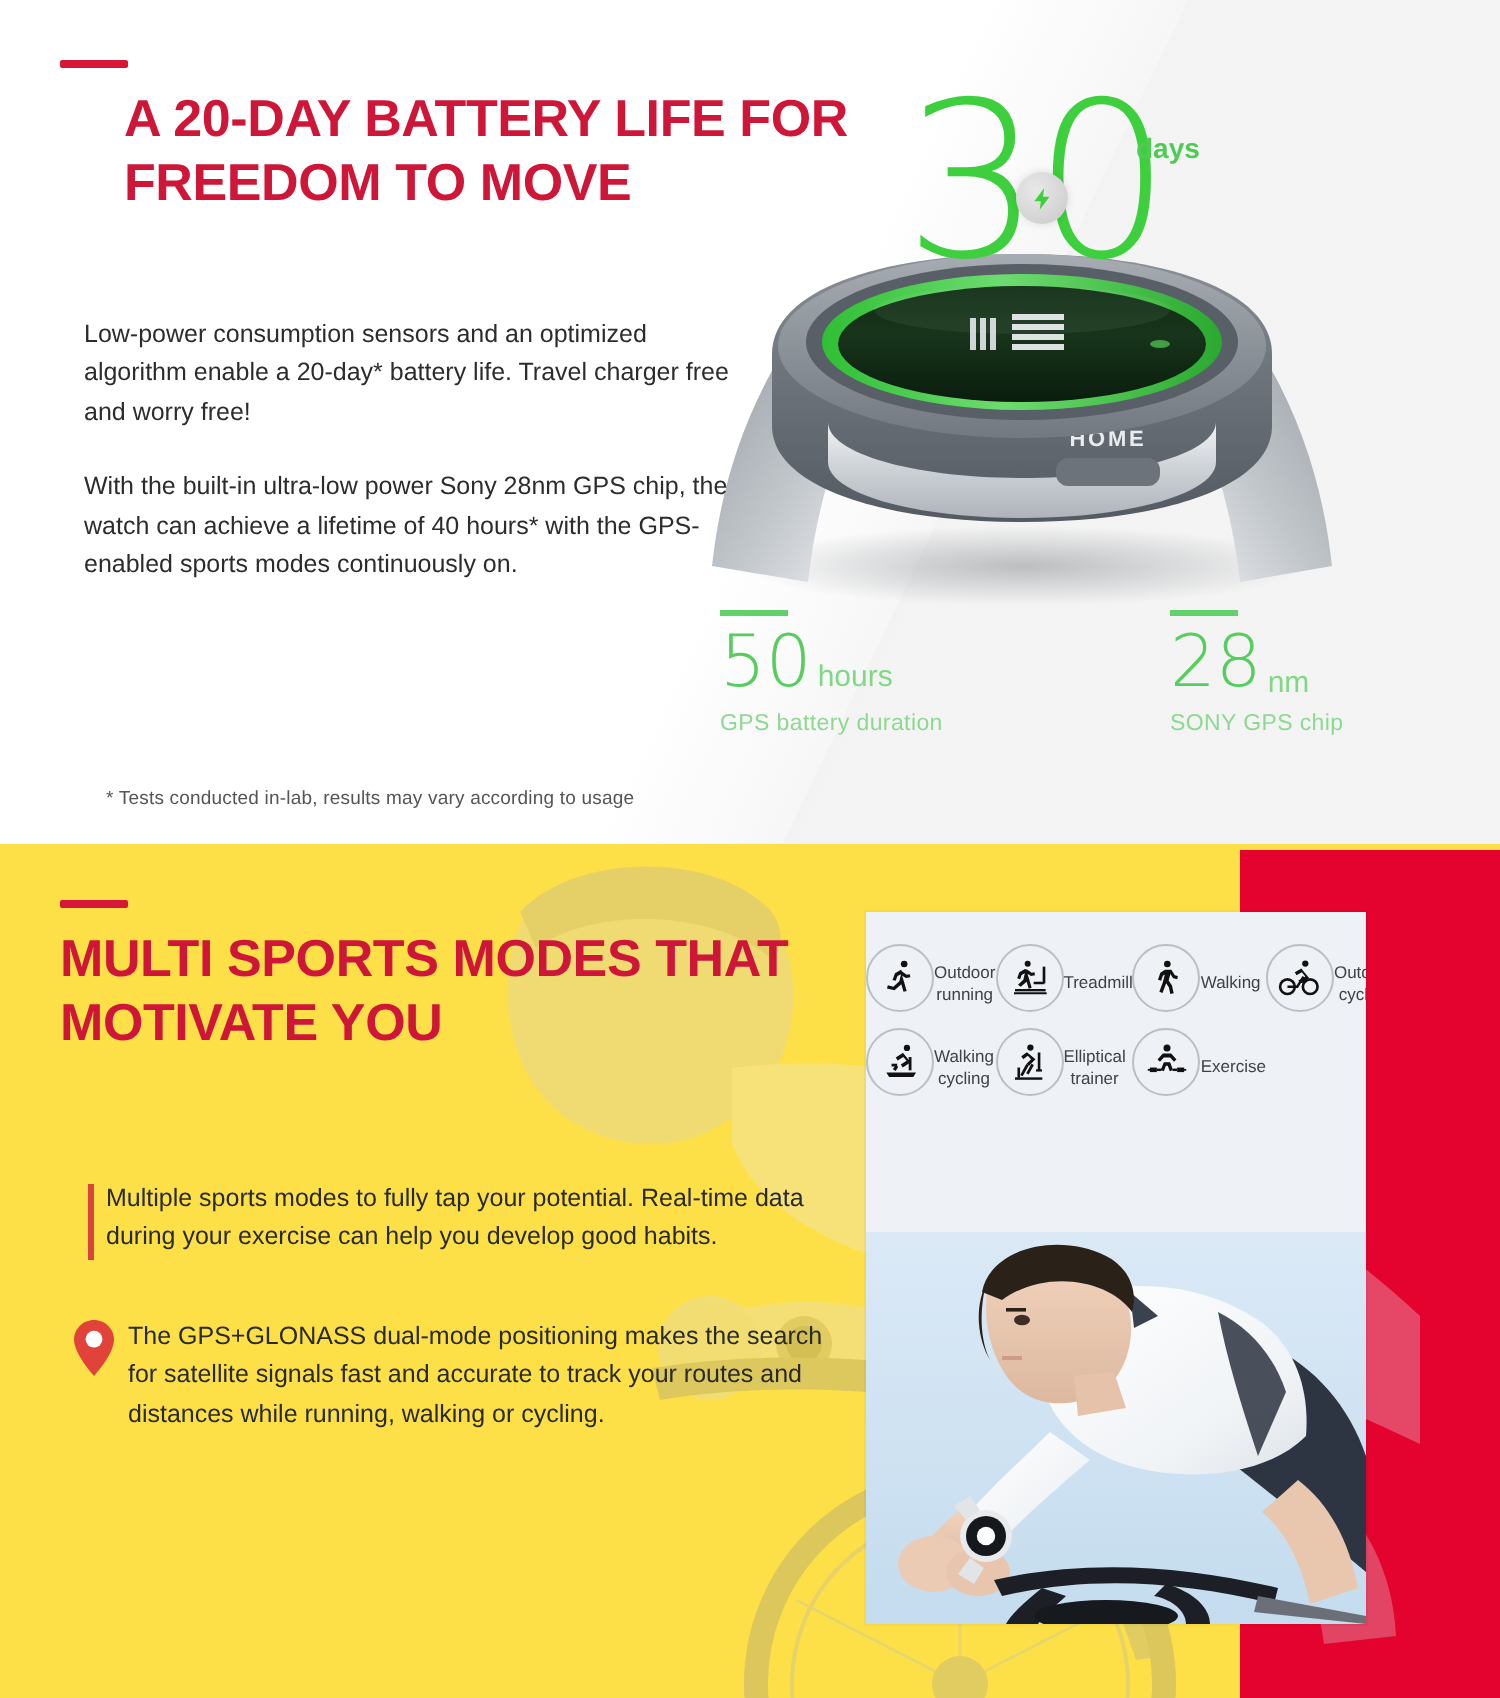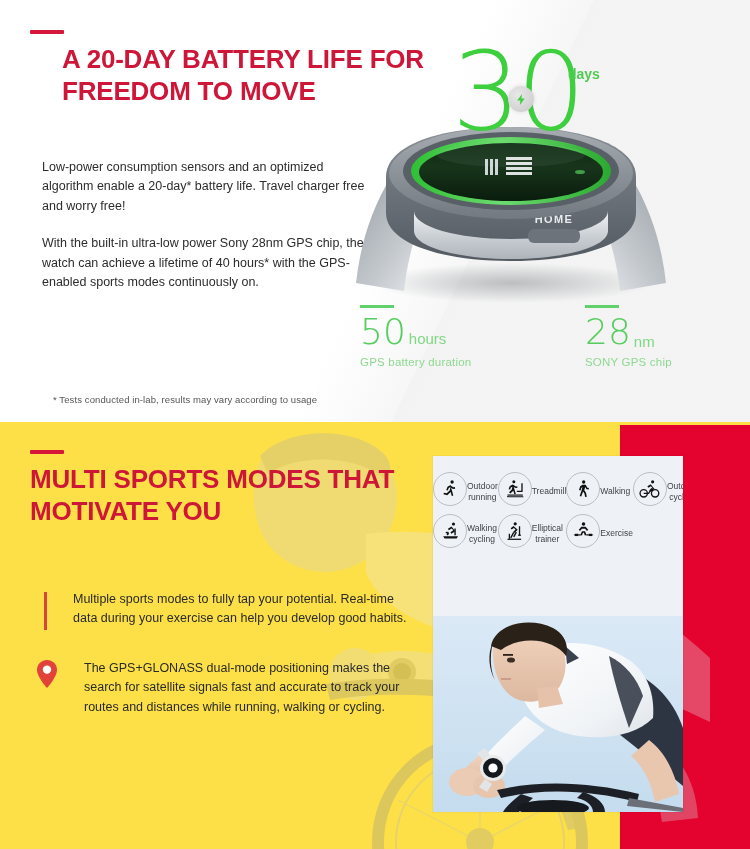--- a/index.html
+++ b/index.html
@@ -91,21 +91,21 @@
   }
   .red-block-top {
     position:absolute; left:620px; top:3px; width:130px; height:118px;
     background:#E4032E;
   }
   .cyclist-bg {
     position:absolute; left:150px; top:0px; width:560px; height:427px;
     opacity:.30; filter:grayscale(1);
   }
 
-  .bullet-row { display:flex; gap:26px; align-items:flex-start; }
+  .bullet-row { display:flex; gap:6px; align-items:flex-start; }
   .bullet-bar { width:3px; height:38px; background:#D8453C; flex:0 0 3px; margin-top:2px; }
   .pin-icon { width:22px; flex:0 0 22px; margin-top:0px; }
   .bullet-text { font-size:12.5px; color:#2a2a2a; line-height:1.55; }
 
   
   #sports-panel {
     position:absolute; left:433px; top:34px; width:250px; height:356px;
     background:#eef2f7; overflow:hidden;
     box-shadow:0 0 0 1px rgba(0,0,0,.03);
   }

